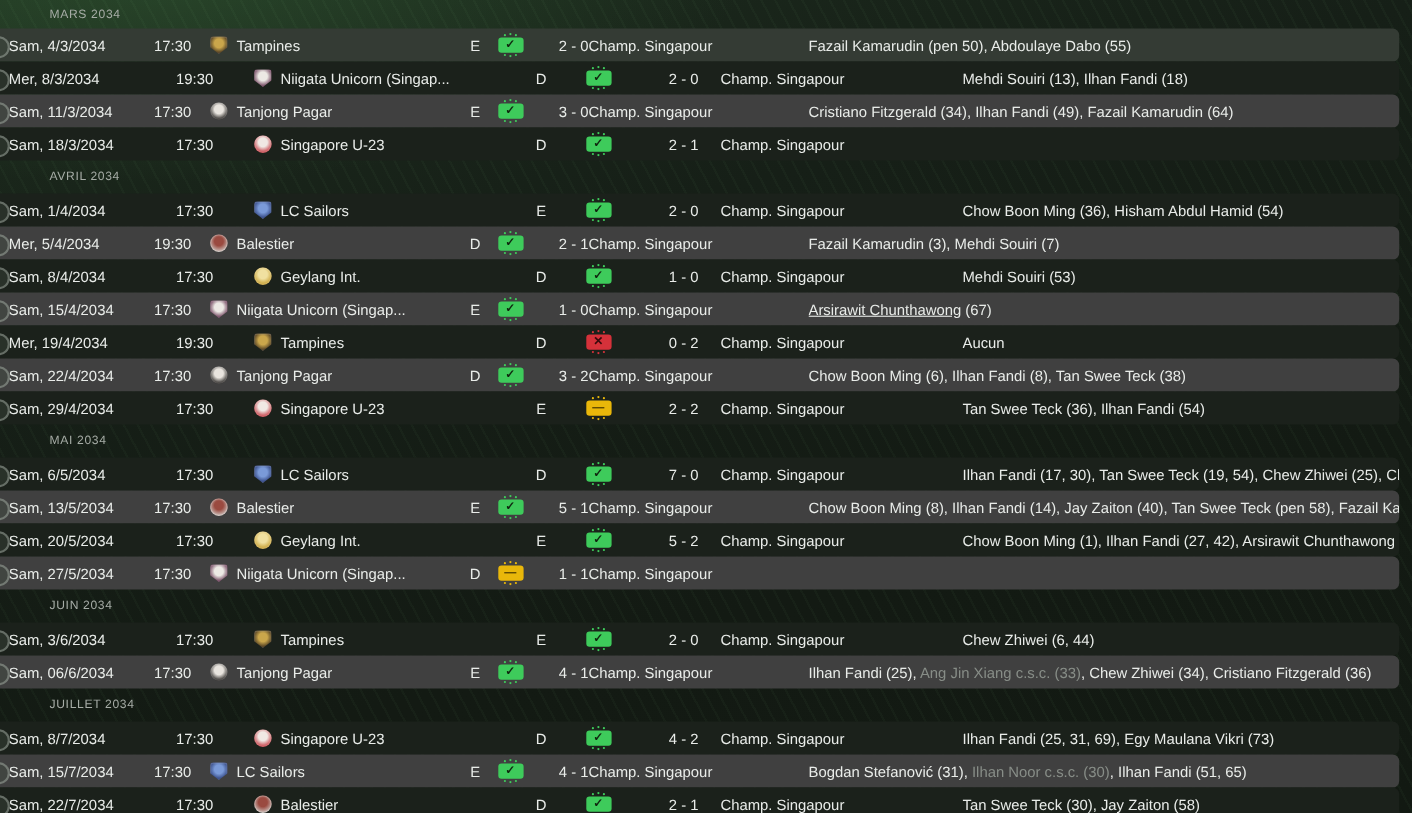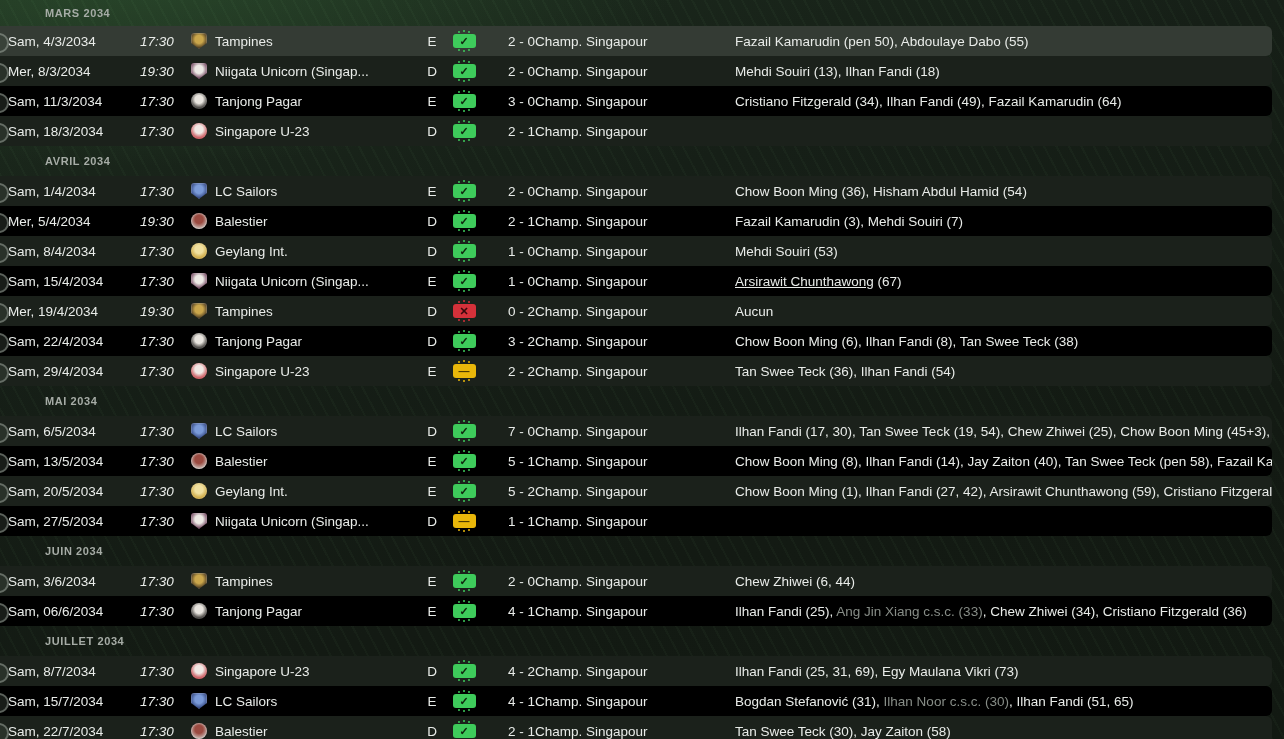--- a/index.html
+++ b/index.html
@@ -9,37 +9,37 @@
     font-size:13.5px;color:#e9ece9;
     background-color:#131a13;
     background-image:
       repeating-linear-gradient(62deg, rgba(140,210,140,0.035) 0px, rgba(140,210,140,0.035) 2px, transparent 2px, transparent 11px),
       radial-gradient(900px 340px at 10% -6%, rgba(52,96,54,0.55), rgba(25,42,26,0) 62%),
       linear-gradient(165deg, #1d2c1e 0%, #161f17 32%, #131a13 68%, #121912 100%);
   }
   .fixtures{width:1284px;}
   .month-header{height:30px;display:flex;align-items:center;padding-left:9px;box-sizing:border-box;}
   .month-section:first-child .month-header{height:26px;}
-  .month-label{font-size:11px;font-weight:bold;letter-spacing:.6px;color:#a6aca6;padding-left:36px;}
+  .month-label{font-size:11px;font-weight:normal;letter-spacing:.6px;color:#a6aca6;padding-left:36px;}
   .row{
     display:flex;align-items:center;height:30px;width:1272px;
     border-radius:0 6px 6px 0;position:relative;overflow:hidden;
     padding-left:8px;box-sizing:border-box;white-space:nowrap;
   }
   .row::before{ 
     content:'';position:absolute;left:-11px;top:50%;margin-top:-8px;
     width:16px;height:16px;border-radius:50%;
     border:2px solid rgba(175,185,175,0.45);background:rgba(70,80,70,0.35);
   }
-  .shade-light{background:#1b211b;}
-  .shade-dark{background:#000000;}
+  .shade-light{background:#1b211b;gap:20px;}
+  .shade-dark{background:#404040;}
   .shade-selected{background:#343b34;}
   .cell{flex:0 0 auto;}
   .cell.date{width:132px;}
-  .cell.time{width:51px;font-style:italic;}
+  .cell.time{width:51px;}
   .cell.club{width:230px;display:flex;align-items:center;overflow:hidden;}
   .badge{width:16px;height:16px;border-radius:50%;flex:0 0 16px;margin-right:8px;
          box-shadow:inset 0 0 0 1px rgba(255,255,255,0.18);}
   .badge.shield{border-radius:3px;clip-path:polygon(0 0,100% 0,100% 62%,50% 100%,0 62%);}
   .club-name{overflow:hidden;}
   .cell.venue{width:22px;text-align:center;}
   .cell.resicon{width:42px;display:flex;justify-content:center;}
   .result-icon{position:relative;width:23px;height:14px;border-radius:3px;
     display:flex;align-items:center;justify-content:center;}
   .result-icon::before{content:'';position:absolute;top:-4px;left:50%;width:2px;height:2px;

